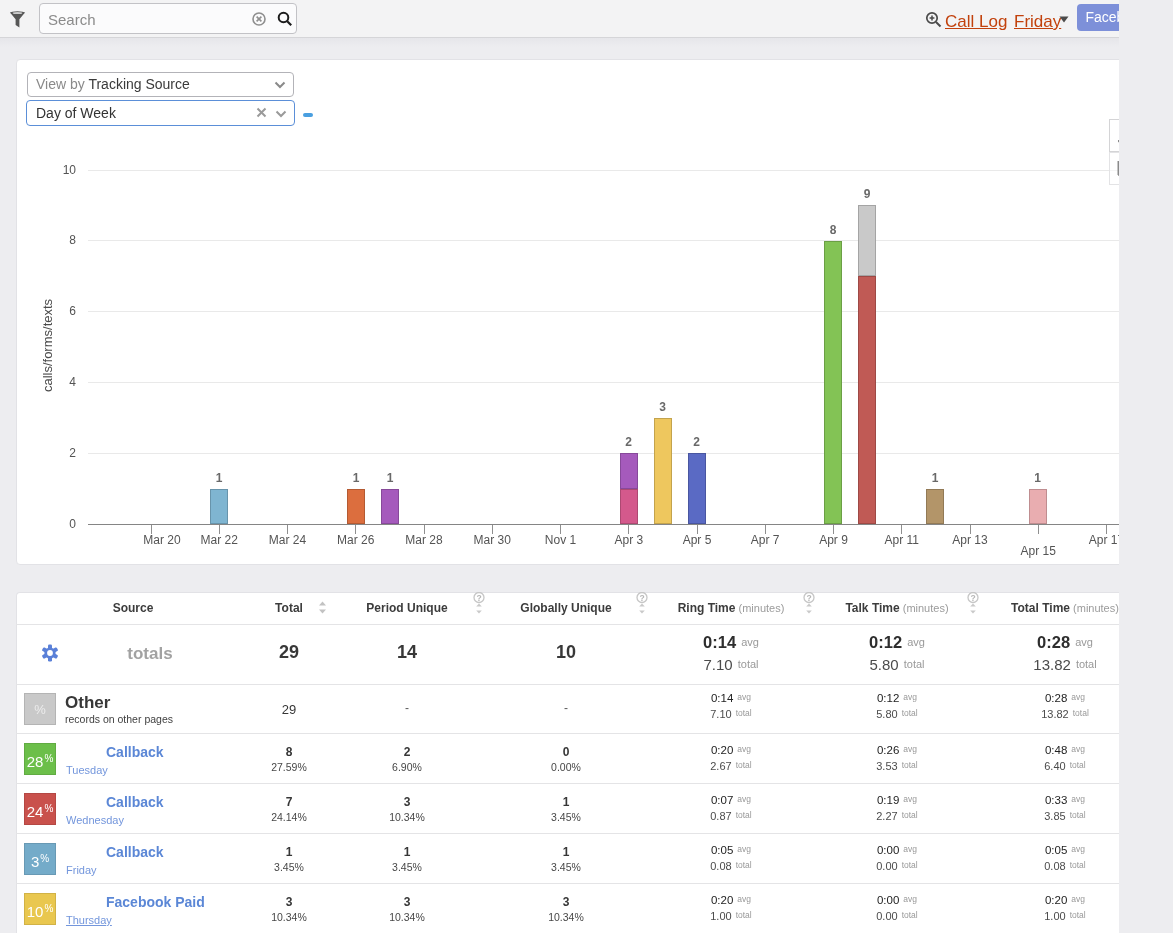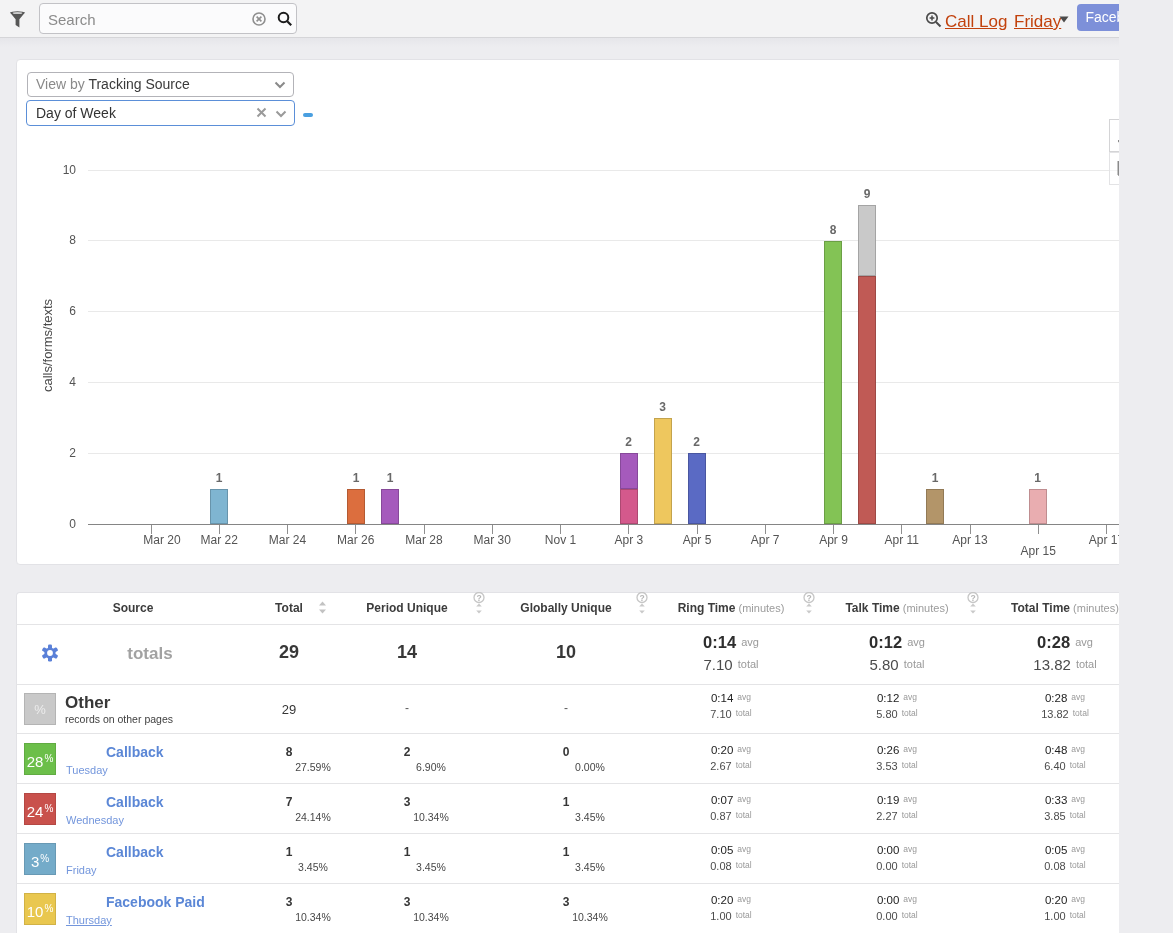--- a/index.html
+++ b/index.html
@@ -22,21 +22,21 @@
 .xlab{position:absolute;font-size:12px;color:#545454;}
 .tick{position:absolute;width:1px;height:9px;background:#8f8f8f;top:525px;}
 .th{position:absolute;font-size:12px;font-weight:bold;color:#3c3c3c;top:601px;}
 .mins{font-weight:normal;font-size:11px;color:#9b9b9b;}
 .badge{position:absolute;width:32px;height:32px;left:24px;color:#fff;text-align:center;line-height:29px;border:1px solid rgba(0,0,0,0.10);}
 .bnum{font-size:15px;}
 .bpct{font-size:10px;vertical-align:5px;margin-left:1px;}
 .srcname{position:absolute;left:66px;font-size:14px;font-weight:bold;color:#5b87d6;margin-left:40px;}
 .srcsub{position:absolute;left:66px;font-size:11px;color:#7396dc;}
 .num1{position:absolute;font-size:12px;font-weight:bold;color:#363636;}
-.num2{position:absolute;font-size:10.5px;color:#474747;margin-left:24px;}
+.num2{position:absolute;font-size:10.5px;color:#474747;}
 .sup{font-size:8.5px;color:#999;margin-left:4px;font-weight:normal;vertical-align:2px;}
 .supb{font-size:11px;color:#999;margin-left:5px;font-weight:normal;vertical-align:2px;}
 .rowline{position:absolute;left:16px;width:1138px;height:1px;background:#e4e4e6;}
 </style></head><body>
 <div id="page">
 
 <div class="abs" id="topbar"></div>
 <svg class="abs" style="left:9px;top:11px" width="17" height="17" viewBox="0 0 17 17">
       <path d="M1 1.6h15l-5.6 6.6v8.3l-3.8-2.6V8.2Z" fill="#575757"></path>
       <ellipse cx="8.5" cy="1.8" rx="7.2" ry="1.5" fill="#575757"></ellipse>

